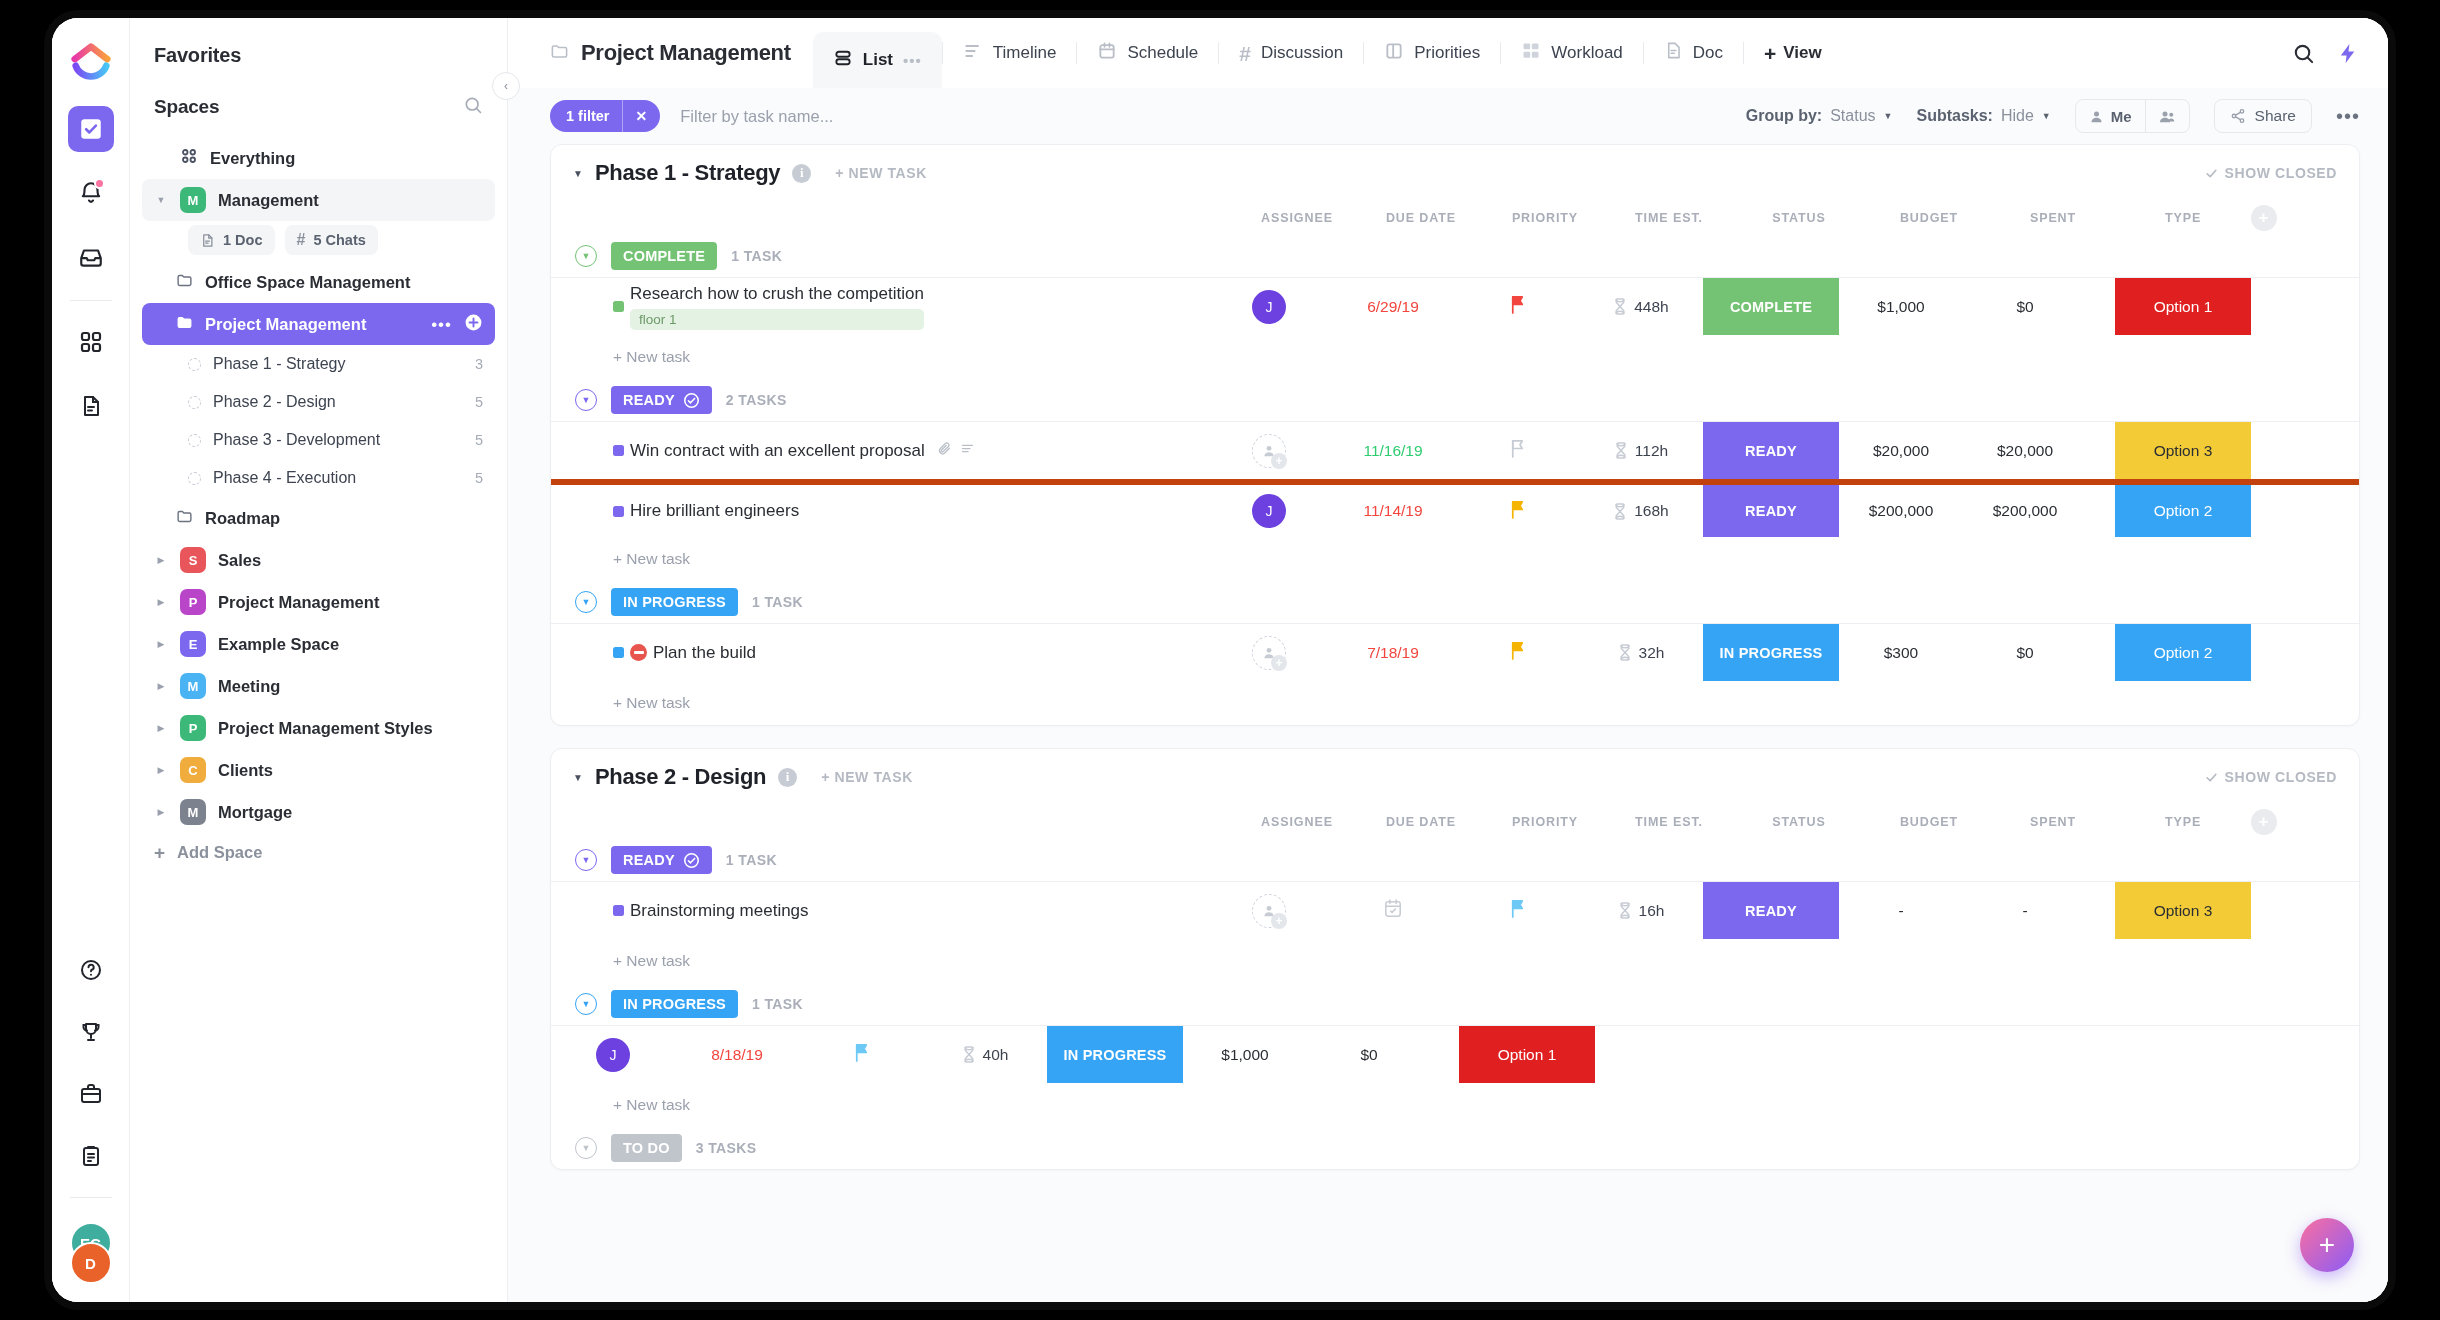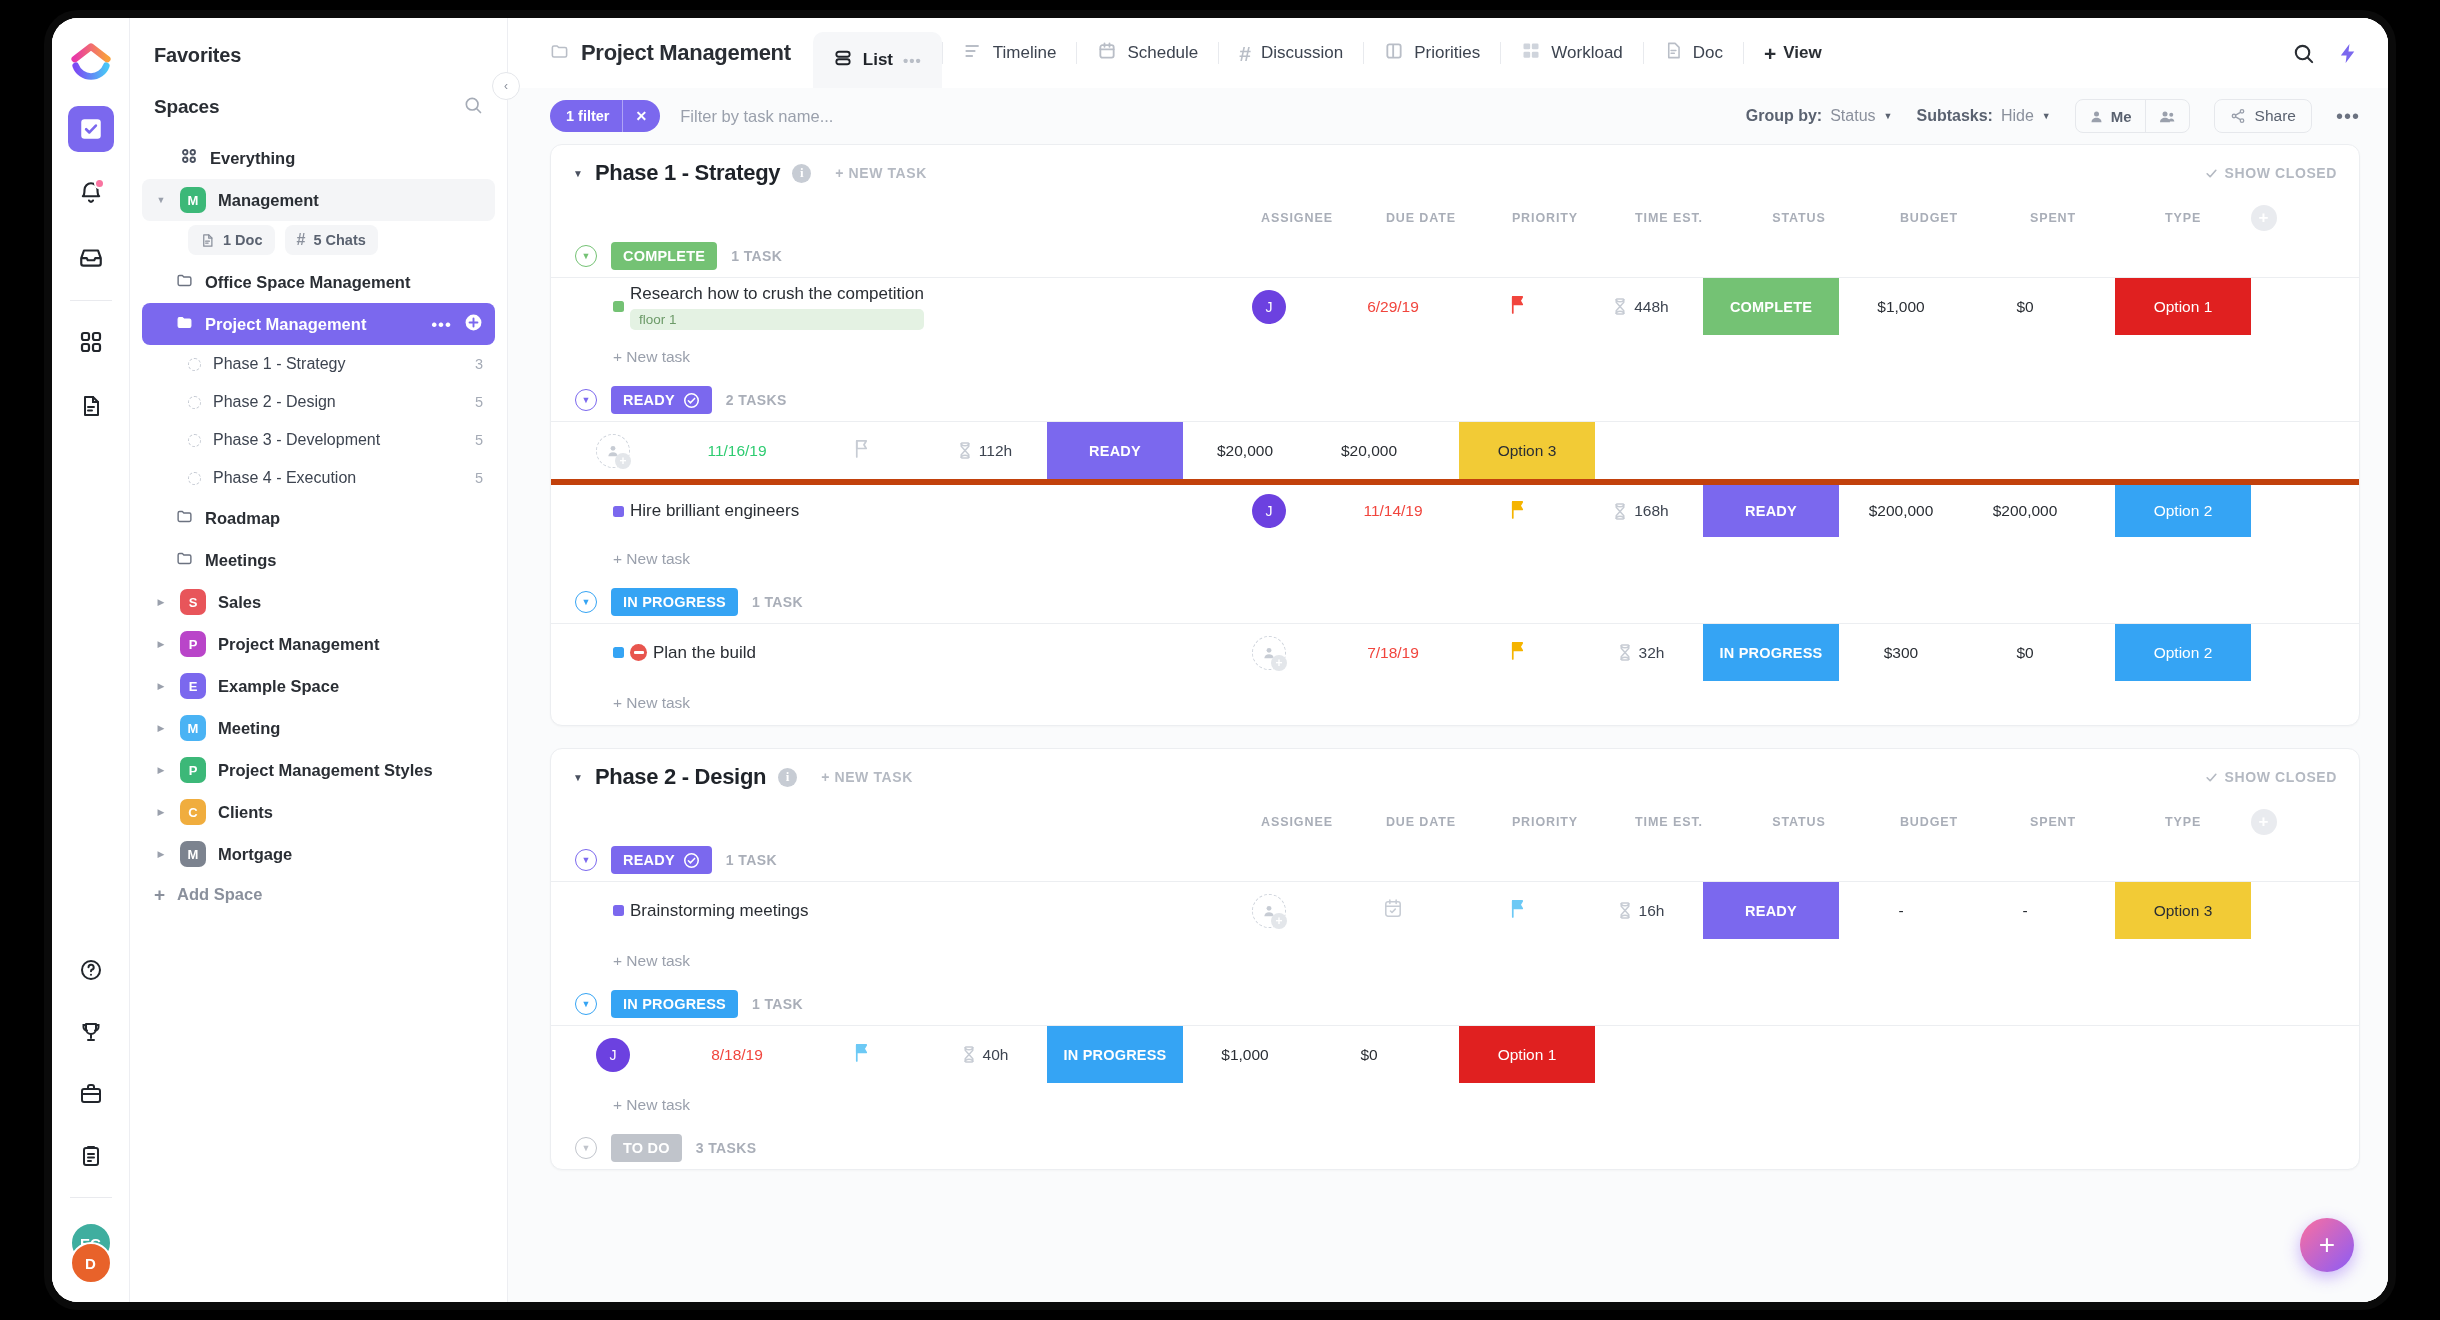--- a/index.html
+++ b/index.html
@@ -374,28 +374,20 @@
       <span class="cnt">5</span>
     </div>
 
     <div class="sb-row folder-row">
       <span>
         <svg width="17" height="17" viewBox="0 0 24 24" fill="none" stroke="#6b7280" stroke-width="2">
           <path d="M3 7a2 2 0 0 1 2-2h4l2 2h8a2 2 0 0 1 2 2v8a2 2 0 0 1-2 2H5a2 2 0 0 1-2-2z" stroke-linejoin="round"></path>
         </svg>
       </span>
       <span class="txt">Roadmap</span>
-    </div>
-    <div class="sb-row folder-row">
-      <span>
-        <svg width="17" height="17" viewBox="0 0 24 24" fill="none" stroke="#6b7280" stroke-width="2">
-          <path d="M3 7a2 2 0 0 1 2-2h4l2 2h8a2 2 0 0 1 2 2v8a2 2 0 0 1-2 2H5a2 2 0 0 1-2-2z" stroke-linejoin="round"></path>
-        </svg>
-      </span>
-      <span class="txt">Meetings</span>
     </div>
 
     <div class="sb-row">
       <span class="caret">▶</span>
       <span class="space-badge" style="background:#e8555a">S</span>
       <span class="txt">Sales</span>
     </div>
     <div class="sb-row">
       <span class="caret">▶</span>
       <span class="space-badge" style="background:#b945c9">P</span>
@@ -669,20 +661,34 @@
                 <span class="status-chip" style="background:#7b68ee">
                   <span>READY</span>
                   <svg width="17" height="17" viewBox="0 0 24 24" fill="none" stroke="#fff" stroke-width="2.2">
                     <circle cx="12" cy="12" r="9.5"></circle>
                     <path d="M7.6 12.3l3 3 5.8-6.2" stroke-linecap="round" stroke-linejoin="round"></path>
                   </svg>
                 </span>
                 <span class="task-count">2 TASKS</span>
               </div>
               <div class="trow first">
+                <div class="tname">
+                  <span class="sq" style="background:#7b68ee"></span>
+                  <span class="tname-col">
+                    <span class="tlabel">Win contract with an excellent proposal</span>
+                  </span>
+                  <span class="row-icons">
+                    <span><svg width="15" height="15" viewBox="0 0 24 24" fill="none" stroke="#b9bec7" stroke-width="2">
+                        <path d="M20 11.5l-8 8a5 5 0 0 1-7-7l8.5-8.5a3.4 3.4 0 0 1 4.8 4.8L9.5 17.3a1.8 1.8 0 0 1-2.5-2.5l7.6-7.6" stroke-linecap="round" stroke-linejoin="round"></path>
+                      </svg></span>
+                    <span><svg width="15" height="15" viewBox="0 0 24 24" fill="none" stroke="#b9bec7" stroke-width="2">
+                        <path d="M4 7h16M4 12h12M4 17h9" stroke-linecap="round"></path>
+                      </svg></span>
+                  </span>
+                </div>
                 <div class="cell c-assignee">
                   <span class="avatar-empty">
                     <svg width="16" height="16" viewBox="0 0 24 24" fill="#c7ccd4">
                       <circle cx="12" cy="8" r="3.6"></circle>
                       <path d="M5 20c0-3.9 3.2-6.2 7-6.2s7 2.3 7 6.2z"></path>
                     </svg>
                     <span class="pl">+</span>
                   </span>
                 </div>
                 <div class="cell c-due">

